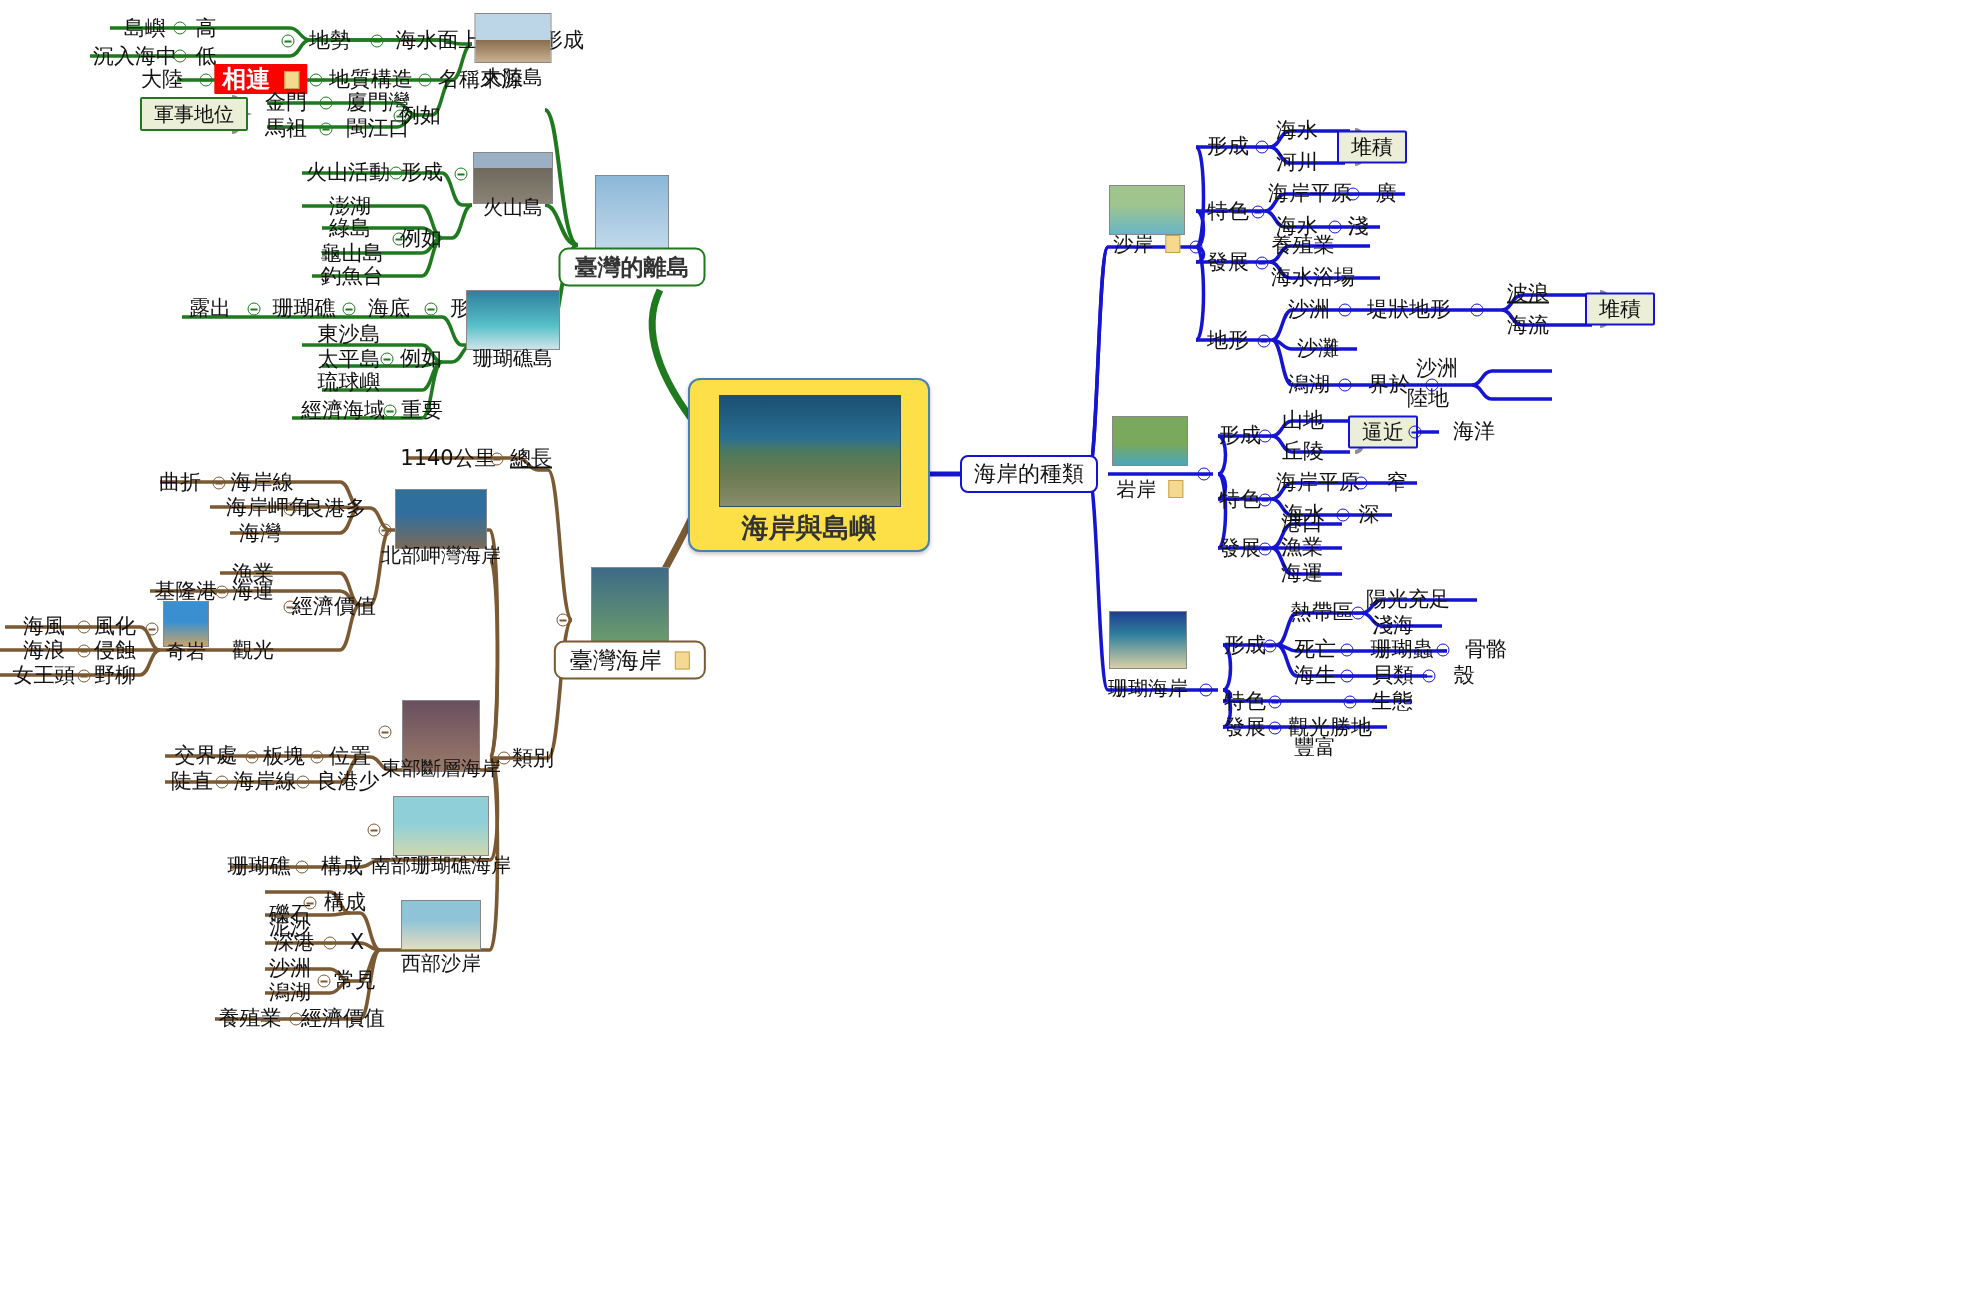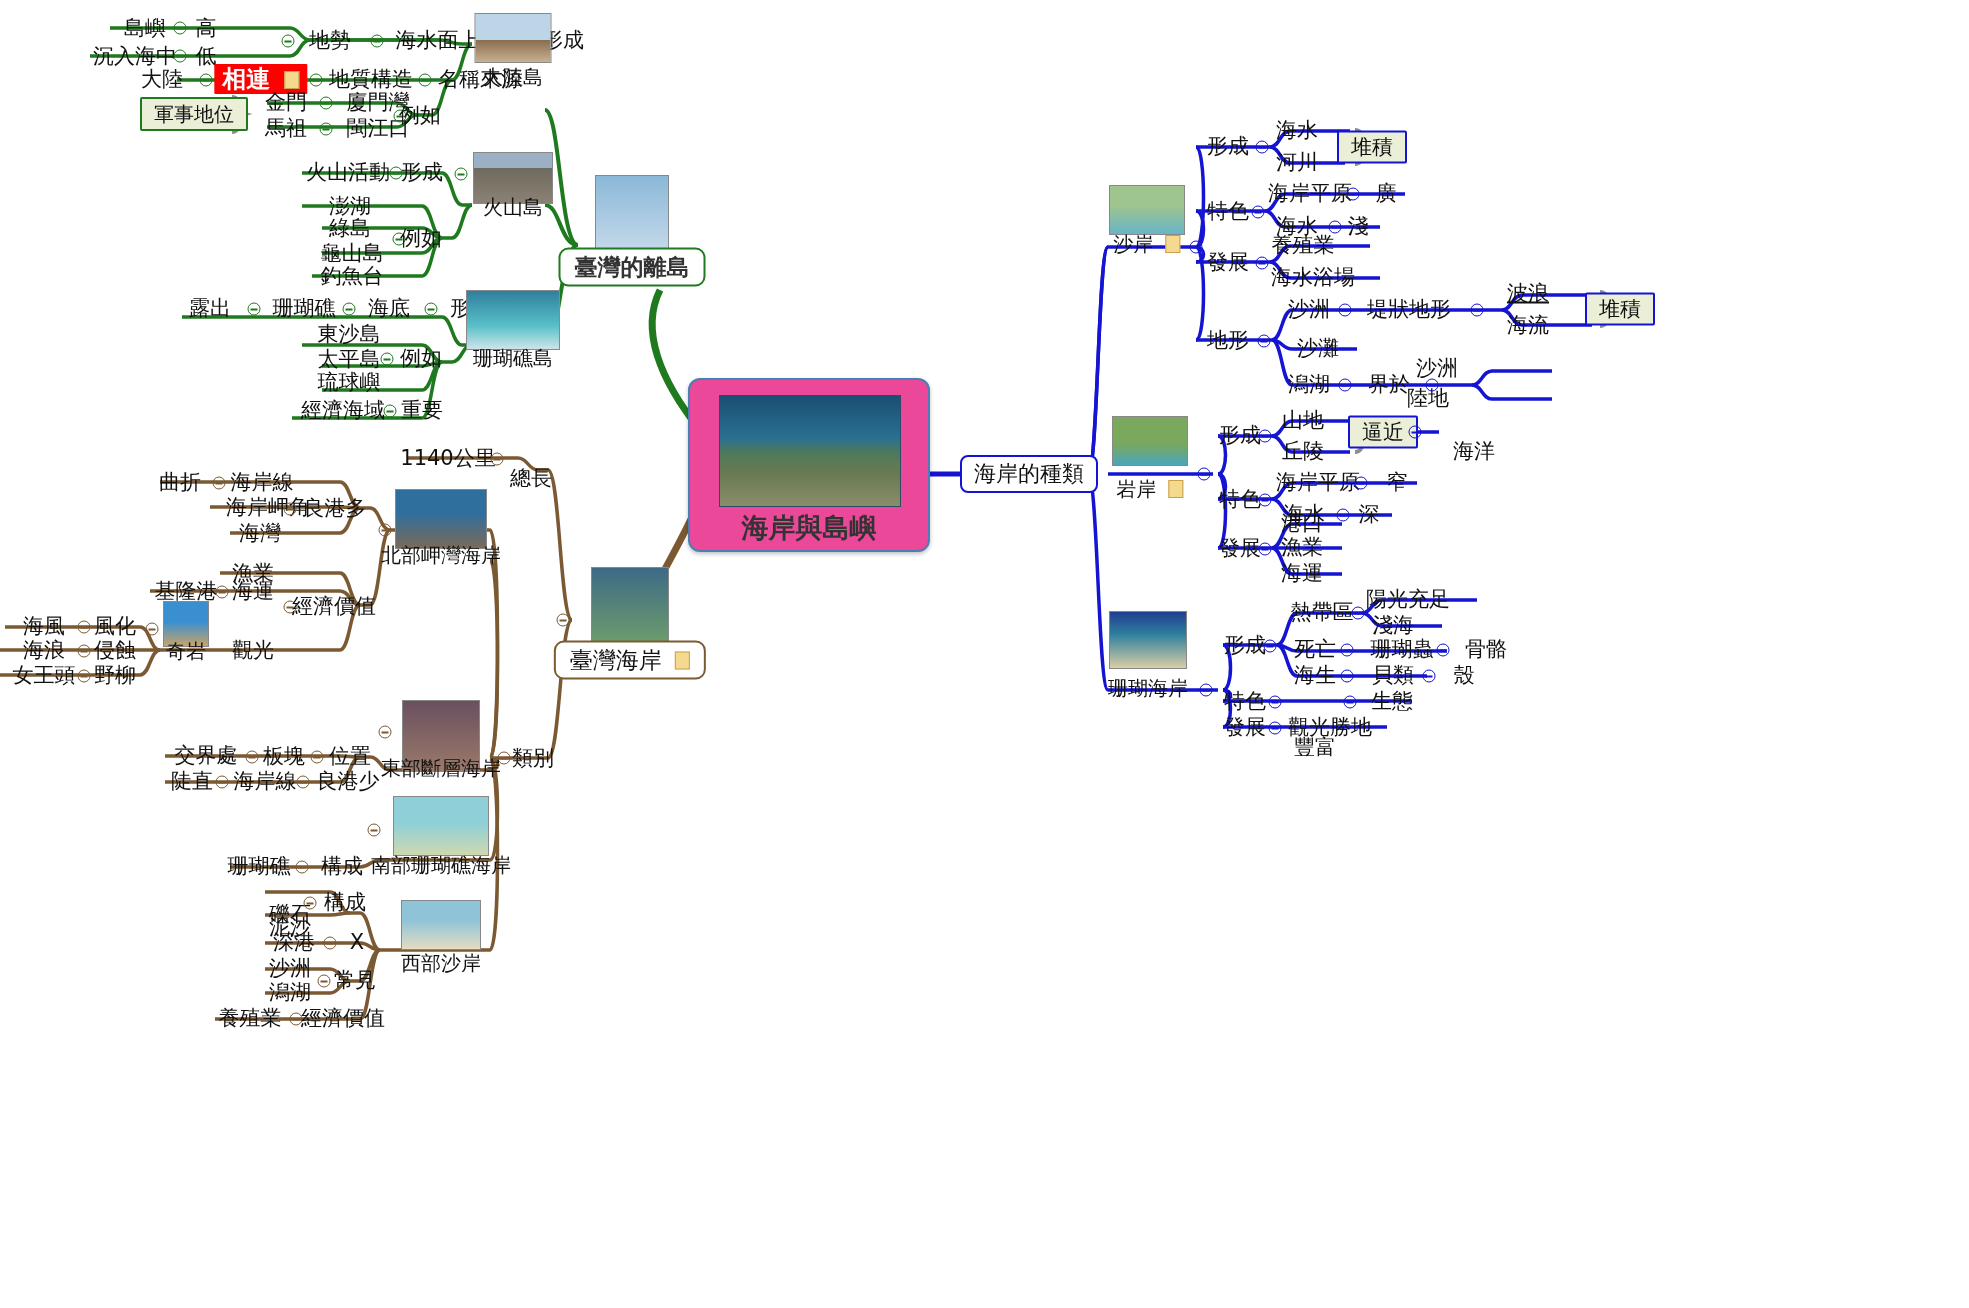--- a/index.html
+++ b/index.html
@@ -13,21 +13,21 @@
   .node.big{font-size:27px;font-weight:bold;color:#333;}
   .node.pic-cap{font-size:20px;}
 
   
   .boxed{border:2px solid #1f7a1f;background:#ecefd8;padding:5px 12px;border-radius:2px;}
   .boxed-blue{border:2px solid #1414d2;background:#ecefd8;padding:4px 12px;border-radius:2px;}
   .boxed-red{background:#ff0000;color:#ffffff;padding:3px 8px;font-weight:bold;border-radius:1px;}
 
   
   .root{position:absolute;left:688px;top:378px;width:238px;height:170px;
-        background:#ec4899;border:2px solid #4a7fb5;border-radius:12px;
+        background:#fde047;border:2px solid #4a7fb5;border-radius:12px;
         box-shadow:0 2px 4px rgba(0,0,0,.25);}
   .root .thumb{position:absolute;left:29px;top:15px;width:180px;height:110px;
         border:1px solid #2a4a66;overflow:hidden;}
   .root .rlabel{position:absolute;left:0;top:130px;width:100%;text-align:center;
         font-size:27px;font-weight:bold;color:#333;}
 
   
   .bullet{position:absolute;width:13px;height:13px;border-radius:50%;
           transform:translate(-50%,-50%);box-sizing:border-box;}
   .bullet::after{content:"";position:absolute;left:2px;top:5px;width:7px;height:1.5px;}
@@ -390,21 +390,21 @@
     <span class="noteicon" style="background:#f5d98f;border:1px solid #c8a14a;"></span>
   </div>
   <span class="bullet b-blue" style="left:1204px;top:474px;"></span>
 
   <div class="node" style="left:1240px;top:435px;">形成</div>
   <span class="bullet b-blue" style="left:1265px;top:436px;"></span>
   <div class="node" style="left:1303px;top:420px;">山地</div>
   <div class="node" style="left:1303px;top:451px;">丘陵</div>
   <div class="node boxed-blue" style="left:1383px;top:432px;">逼近</div>
   <span class="bullet b-blue" style="left:1415px;top:432px;"></span>
-  <div class="node" style="left:1474px;top:431px;margin-top:20px;">海洋</div>
+  <div class="node" style="left:1474px;top:431px;">海洋</div>
 
   <div class="node" style="left:1240px;top:499px;">特色</div>
   <span class="bullet b-blue" style="left:1265px;top:500px;"></span>
   <div class="node" style="left:1318px;top:482px;">海岸平原</div>
   <span class="bullet b-blue" style="left:1361px;top:483px;"></span>
   <div class="node" style="left:1397px;top:482px;">窄</div>
   <div class="node" style="left:1304px;top:514px;">海水</div>
   <span class="bullet b-blue" style="left:1343px;top:515px;"></span>
   <div class="node" style="left:1369px;top:514px;">深</div>
 
@@ -442,21 +442,21 @@
   <div class="node" style="left:1315px;top:701px;margin-top:46px;">豐富</div>
   <span class="bullet b-blue" style="left:1350px;top:702px;"></span>
   <div class="node" style="left:1392px;top:701px;">生態</div>
 
   <div class="node" style="left:1245px;top:727px;">發展</div>
   <span class="bullet b-blue" style="left:1275px;top:728px;"></span>
   <div class="node" style="left:1330px;top:727px;">觀光勝地</div>
 
   <div class="node" style="left:448px;top:458px;">1140公里</div>
   <span class="bullet b-brown" style="left:497px;top:459px;"></span>
-  <div class="node" style="left:531px;top:478px;">總長</div>
+  <div class="node" style="left:531px;top:458px;text-decoration:underline;">總長</div>
   <span class="bullet b-brown" style="left:563px;top:620px;"></span>
   <span class="bullet b-brown" style="left:504px;top:758px;"></span>
   <div class="node" style="left:533px;top:758px;">類別</div>
 
   <div class="node" style="left:180px;top:482px;">曲折</div>
   <span class="bullet b-brown" style="left:219px;top:483px;"></span>
   <div class="node" style="left:262px;top:482px;">海岸線</div>
   <div class="node" style="left:268px;top:507px;">海岸岬角</div>
   <div class="node" style="left:260px;top:533px;">海灣</div>
   <span class="bullet b-brown" style="left:290px;top:509px;"></span>

